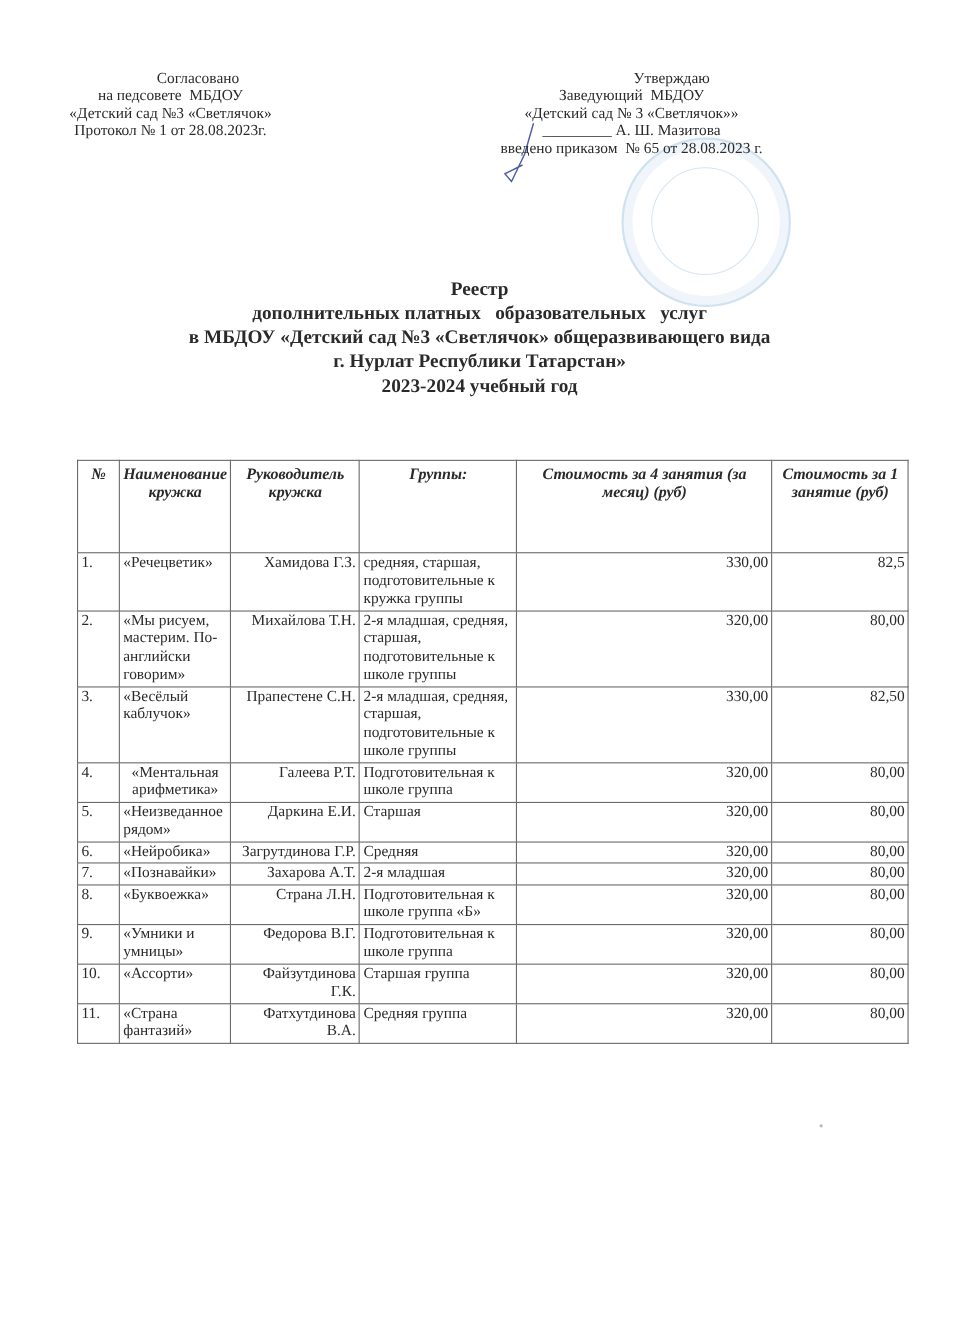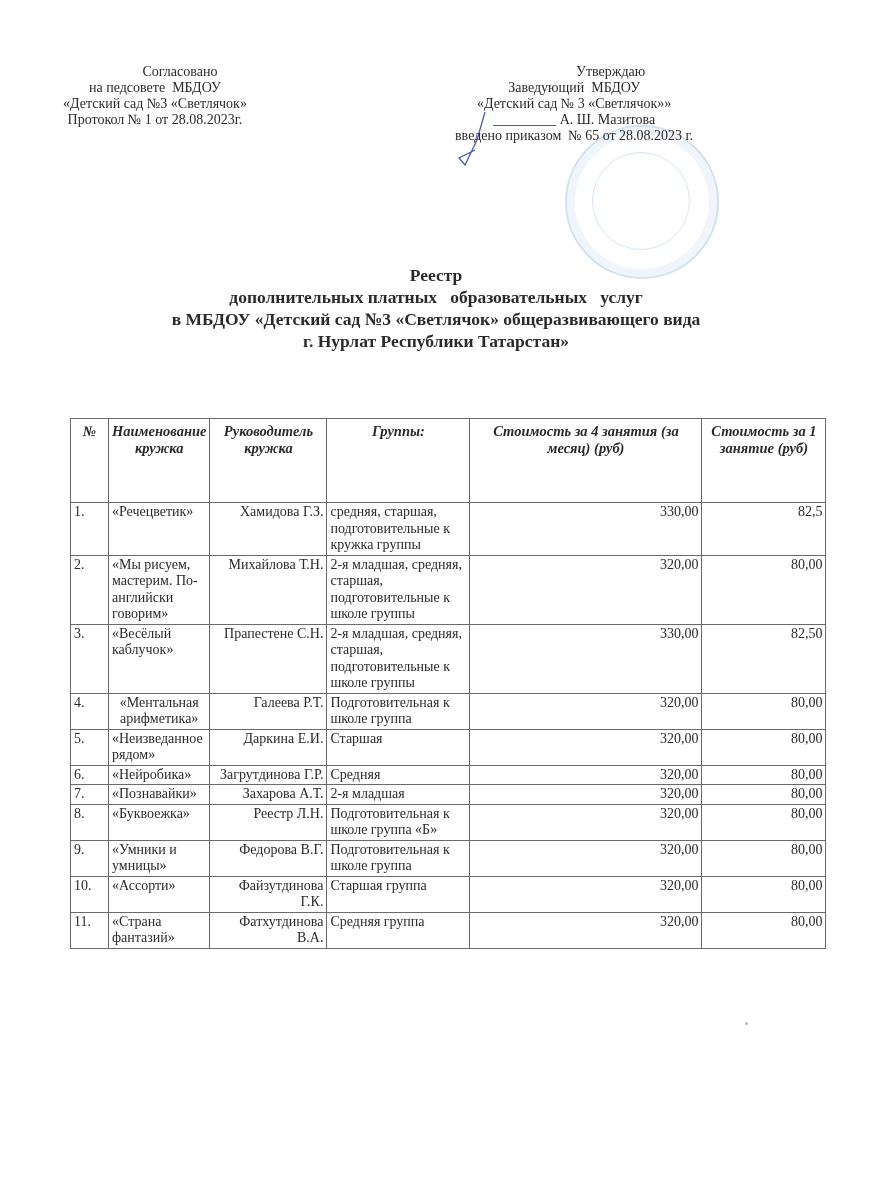--- a/index.html
+++ b/index.html
@@ -8,21 +8,21 @@
   .approval { position: absolute; font-size: 14px; line-height: 16px; text-align: center; }
   .approval div { white-space: pre; }
   #left-approval { left: 63px; top: 64px; }
   #right-approval { left: 455px; top: 64px; }
   .stamp { position: absolute; left: 565px; top: 125px; width: 150px; height: 150px;
            border-radius: 50%; border: 2px solid rgba(120,170,210,0.35);
            box-shadow: inset 0 0 0 8px rgba(120,170,210,0.12); }
   .stamp-inner { position: absolute; left: 25px; top: 25px; width: 96px; height: 96px;
            border-radius: 50%; border: 1px solid rgba(120,170,210,0.3); }
   .signature { position: absolute; left: 455px; top: 110px; width: 40px; height: 60px; }
-  #title-block { position: absolute; left: 0; width: 872px; top: 264px; text-align: center;
+  #title-block { position: absolute; left: 0; width: 872px; top: 251px; text-align: center;
                  font-weight: bold; font-size: 17.5px; line-height: 22px; }
   #title-block div { white-space: pre; }
   table { position: absolute; left: 70px; top: 418px; border-collapse: collapse;
           font-size: 14px; line-height: 16.5px; }
   td, th { border: 1px solid #6a6a6a; vertical-align: top; padding: 1px 3px; }
   th { font-style: italic; font-weight: bold; font-size: 14.5px; text-align: center;
        padding-top: 4px; padding-bottom: 2px; }
   col.c0 { width: 38px; } col.c1 { width: 92px; } col.c2 { width: 117px; }
   col.c3 { width: 143px; } col.c4 { width: 100px; } col.c5 { width: 132px; } col.c6 { width: 124px; }
   td.center { text-align: right; }
@@ -51,20 +51,21 @@
   <div>«Детский сад № 3 «Светлячок»»</div>
   <div>_________ А. Ш. Мазитова</div>
   <div>введено приказом  № 65 от 28.08.2023 г.</div>
 </div>
 
 <div id="title-block">
   <div>Реестр</div>
   <div>дополнительных платных   образовательных   услуг</div>
   <div>в МБДОУ «Детский сад №3 «Светлячок» общеразвивающего вида</div>
   <div>г. Нурлат Республики Татарстан»</div>
+  <div>2023-2024 учебный год</div>
 </div>
 
 <table>
   <colgroup>
     <col class="c0">
       <col class="c1">
       <col class="c2">
       <col class="c3">
       <col class="c4">
       <col class="c5">
@@ -133,21 +134,21 @@
         <td>7.</td>
         <td style="width: 92px;">«Познавайки»</td>
         <td class="center">Захарова А.Т.</td>
         <td>2-я младшая</td>
         <td class="center" colspan="2">320,00</td>
         <td class="center">80,00</td>
       </tr>
       <tr>
         <td>8.</td>
         <td style="width: 92px;">«Буквоежка»</td>
-        <td class="center">Реестр Л.Н.</td>
+        <td class="center">Страна Л.Н.</td>
         <td>Подготовительная к школе группа «Б»</td>
         <td class="center" colspan="2">320,00</td>
         <td class="center">80,00</td>
       </tr>
       <tr>
         <td>9.</td>
         <td style="width: 92px;">«Умники и умницы»</td>
         <td class="center">Федорова В.Г.</td>
         <td>Подготовительная к школе группа</td>
         <td class="center" colspan="2">320,00</td>

